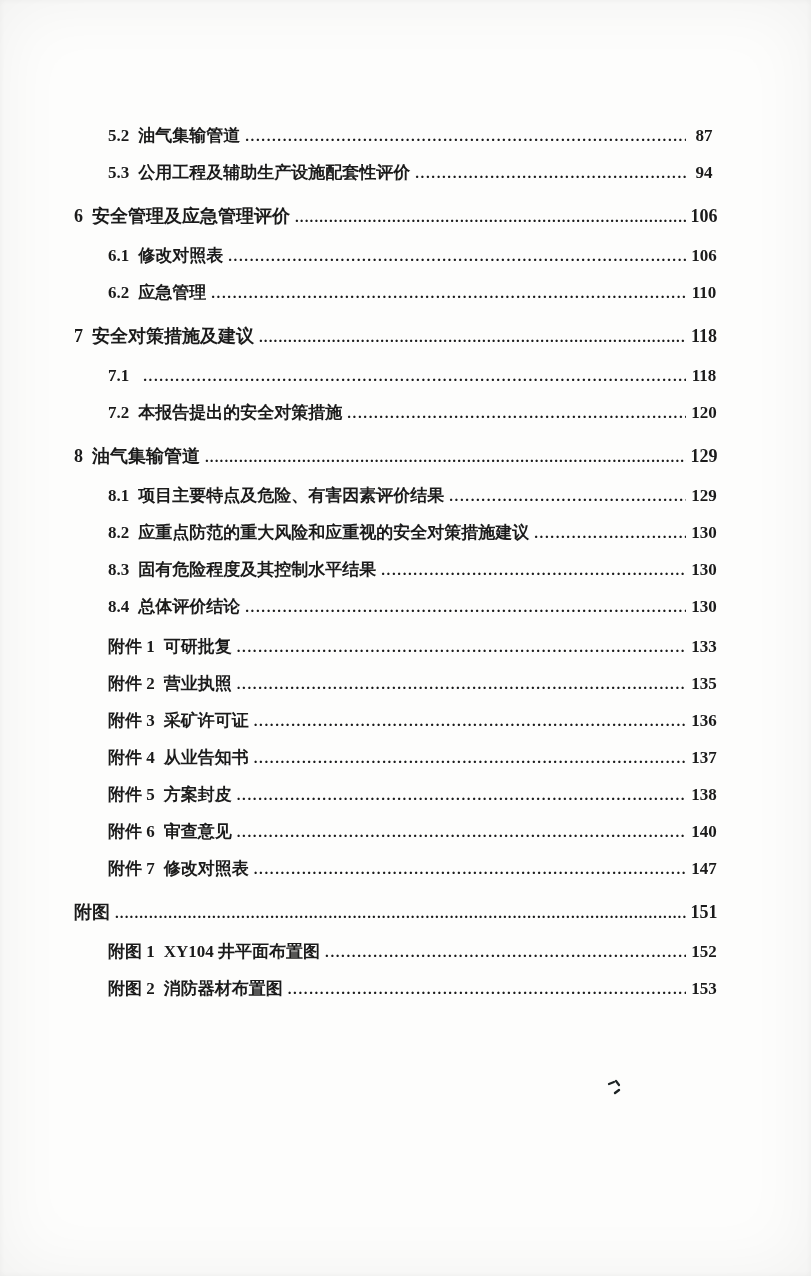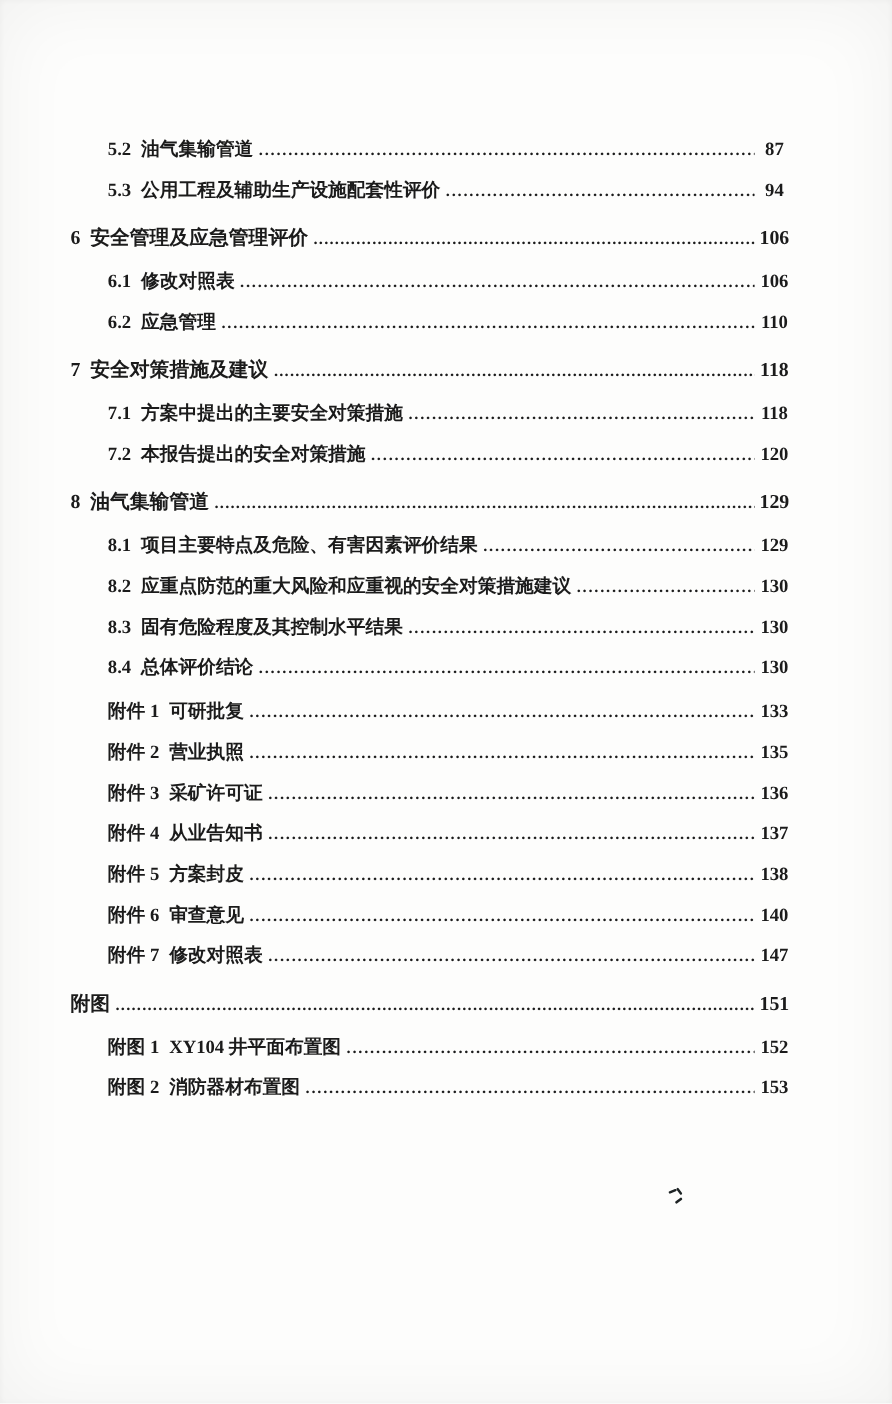--- a/index.html
+++ b/index.html
@@ -7,21 +7,21 @@
     position:relative;
     width:811px;height:1276px;
     background:#fdfdfc;
     box-shadow:inset 0 0 70px rgba(0,0,0,0.05), inset 0 0 6px rgba(0,0,0,0.04);
     font-family:"Liberation Serif","DejaVu Serif",serif;
     color:#1b1b1b;
     overflow:hidden;
   }
   .toc{
     position:absolute;
-    left:64px;right:92px;top:127px;
+    left:74px;right:92px;top:127px;
   }
   .row{
     display:flex;
     align-items:baseline;
     height:18px;
     line-height:18px;
     margin-top:19px;
     font-size:17px;
     font-weight:600;
   }
@@ -108,21 +108,20 @@
 
   <div class="row level-1">
     <span class="num">7</span>
     <span class="title">安全对策措施及建议</span>
     <span class="leader"></span>
     <span class="pagenum">118</span>
   </div>
 
   <div class="row level-2 after-l1">
     <span class="num">7.1</span>
-    <span class="title">方案中提出的主要安全对策措施</span>
     <span class="leader"></span>
     <span class="pagenum">118</span>
   </div>
 
   <div class="row level-2">
     <span class="num">7.2</span>
     <span class="title">本报告提出的安全对策措施</span>
     <span class="leader"></span>
     <span class="pagenum">120</span>
   </div>

